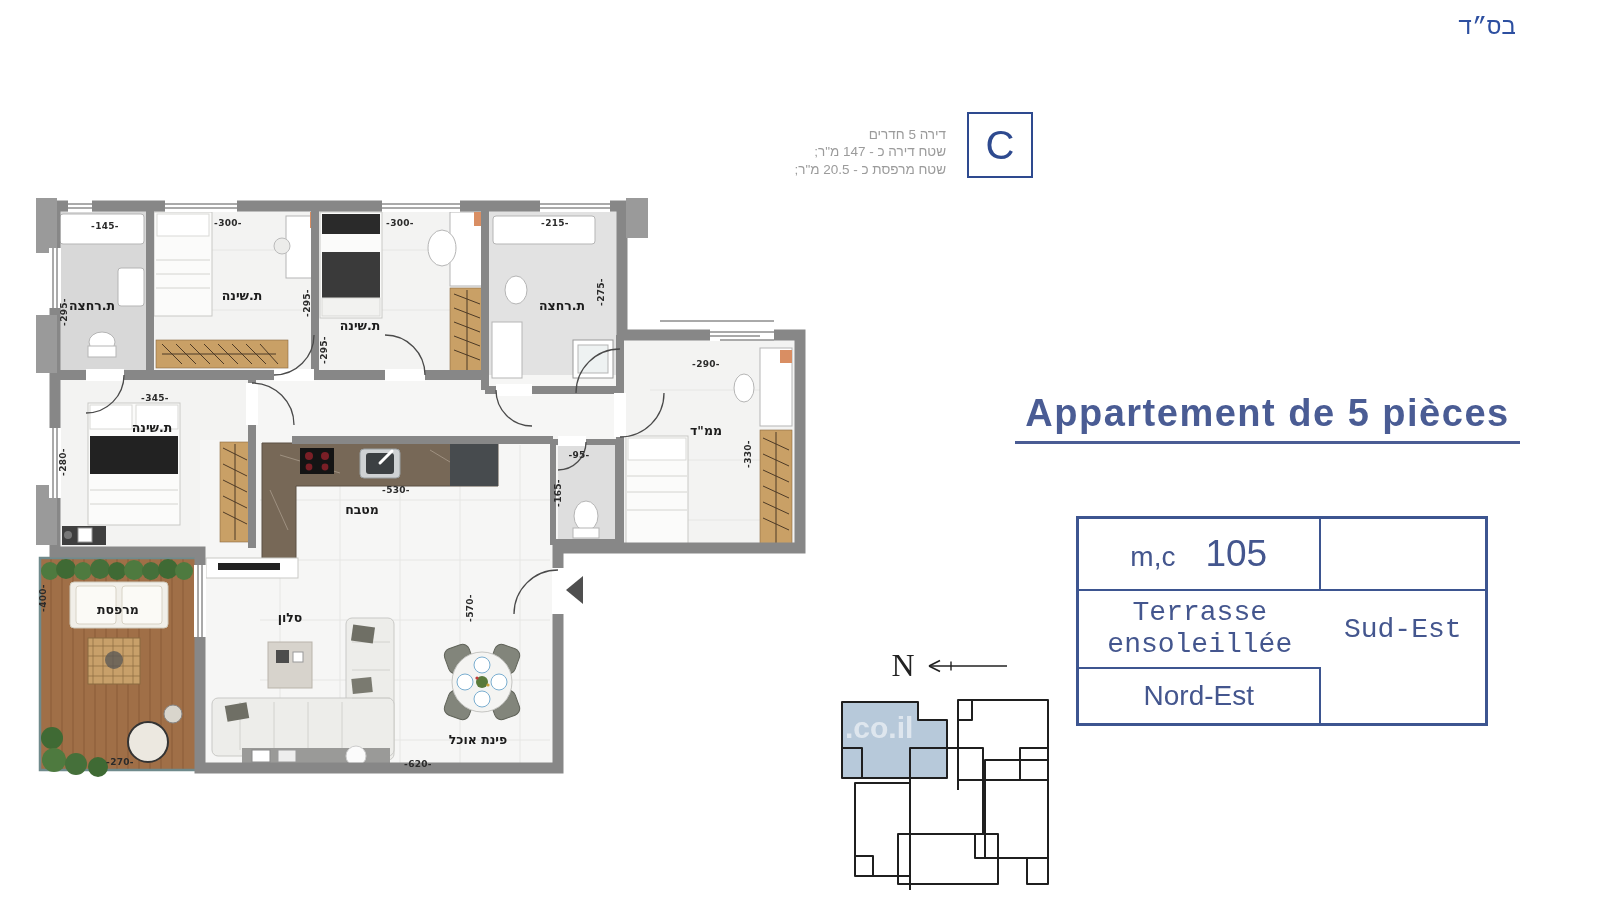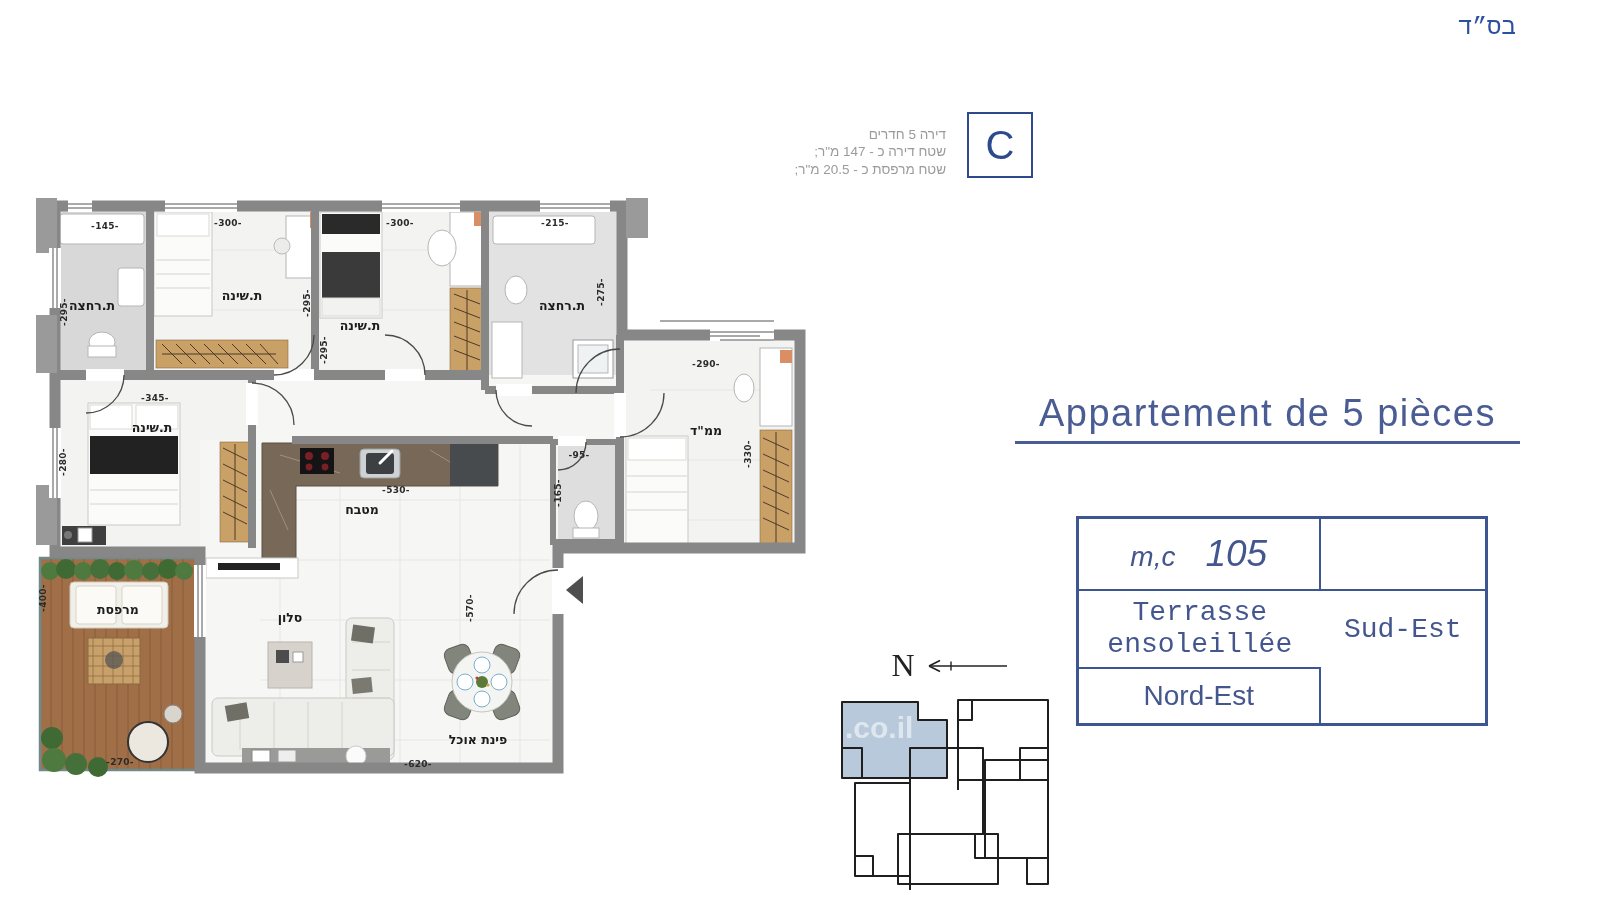--- a/index.html
+++ b/index.html
@@ -7,30 +7,30 @@
           font-family:"Liberation Sans", sans-serif;}
   .bsd{position:absolute;left:1452px;top:14px;width:70px;text-align:center;
        font-size:24px;color:#2d4fa0;font-weight:500;direction:rtl;font-family:Liberation Mono, monospace;}
   .unit-annot{position:absolute;left:770px;top:112px;display:flex;align-items:flex-end;gap:21px;}
   .annot-lines{width:176px;text-align:right;direction:rtl;color:#9b9b9b;font-size:13.5px;
                line-height:17.5px;padding-top:8px;}
   .unit-box{width:62px;height:62px;border:2.5px solid #2e4a8f;display:flex;align-items:center;
             justify-content:center;font-size:40px;color:#2e4a8f;background:#fff;}
   .main-title{position:absolute;left:1015px;top:392px;width:505px;text-align:center;
               font-size:38px;letter-spacing:1.5px;color:#4a5c94;padding-bottom:6px;
-              border-bottom:3px solid #4a5c94;white-space:nowrap;}
+              border-bottom:3px solid #4a5c94;white-space:nowrap;font-weight:bold;}
   .info-table{position:absolute;left:1076px;top:516px;width:406px;
               display:grid;grid-template-columns:59.5% 40.5%;grid-template-rows:72px 78px 54px;
               border:3px solid #3d5590;color:#44568e;}
   .info-table .cell{display:flex;align-items:center;justify-content:center;
                     border-right:2.5px solid #3d5590;border-bottom:2.5px solid #3d5590;
                     font-size:28px;text-align:center;line-height:1.15;}
   .info-table .cell.last-col{border-right:none;font-family:Liberation Mono, monospace;}
   .info-table .cell.last-row{border-bottom:none;}
-  .metric{display:flex;align-items:baseline;gap:30px;font-style:italic;}
+  .metric{display:flex;align-items:baseline;gap:30px;}
   .metric .val{font-size:37px;}
   .keyplan{position:absolute;left:815px;top:628px;}
   .floorplan{position:absolute;left:30px;top:190px;}
   .rlabel{font:700 12.5px "DejaVu Sans", sans-serif;fill:#1c1c1c;text-anchor:middle;}
   .dim{font:700 9px "DejaVu Sans", sans-serif;fill:#2b2b2b;text-anchor:middle;letter-spacing:.3px;}
   .wall{stroke:#878787;fill:none;}
   .arc{stroke:#4a4a4a;stroke-width:1.3;fill:none;}
   .winline{stroke:#555;stroke-width:1;}
   .wood{fill:#c9a066;stroke:#8a6a40;stroke-width:.6;}
   .hatch{stroke:#4d3a26;stroke-width:1;}

